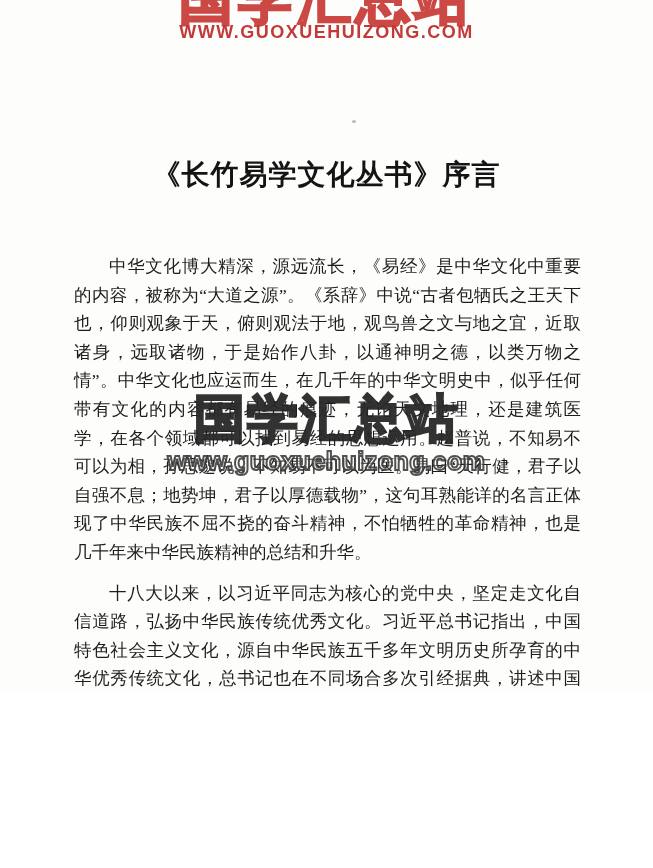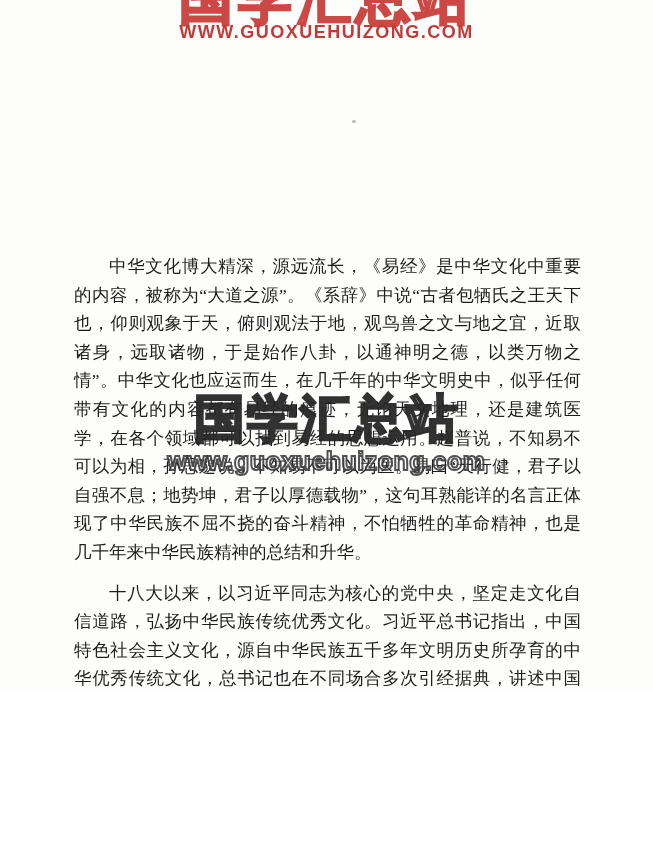--- a/index.html
+++ b/index.html
@@ -126,20 +126,21 @@
 
 <div class="page">
 
   <div class="wm-top">
     <span class="wm-top-chars">国学汇总站</span>
     <span class="wm-top-url">WWW.GUOXUEHUIZONG.COM</span>
   </div>
 
   <div class="scan-dot"></div>
 
+  <div class="doc-title">《长竹易学文化丛书》序言</div>
 
   <div class="doc-body">
     <p>中华文化博大精深，源远流长，《易经》是中华文化中重要的内容，被称为“大道之源”。《系辞》中说“古者包牺氏之王天下也，仰则观象于天，俯则观法于地，观鸟兽之文与地之宜，近取诸身，远取诸物，于是始作八卦，以通神明之德，以类万物之情”。中华文化也应运而生，在几千年的中华文明史中，似乎任何带有文化的内容都有易经的痕迹，无论天文地理，还是建筑医学，在各个领域都可以找到易经的思想运用。赵普说，不知易不可以为相，孙思邈说，不知易不可以为医。易曰“天行健，君子以自强不息；地势坤，君子以厚德载物”，这句耳熟能详的名言正体现了中华民族不屈不挠的奋斗精神，不怕牺牲的革命精神，也是几千年来中华民族精神的总结和升华。</p>
     <p>十八大以来，以习近平同志为核心的党中央，坚定走文化自信道路，弘扬中华民族传统优秀文化。习近平总书记指出，中国特色社会主义文化，源自中华民族五千多年文明历史所孕育的中华优秀传统文化，总书记也在不同场合多次引经据典，讲述中国方案和中国故事，传播中国优秀文化。在纪念中国人民抗日战争暨世界反法西斯战争胜利69周年座谈会上讲到“穷则变，变则通，通则久”，此出自《系辞》；在2015年第二届世界互联网大会上讲到“凡益之道，与时偕行”，此出自《益卦》；习近平总书记《在中央新疆工作座谈会上的讲话》讲到“安而不忘危，存而不忘亡，治而不忘乱”，此也出自《系辞》。这些都显示出总书记对民族经典的熟稔和重视。</p>
   </div>
 
   <div class="wm-mid">
     <span class="wm-mid-chars">国学汇总站</span>
     <span class="wm-mid-url">www.guoxuehuizong.com</span>
   </div>

